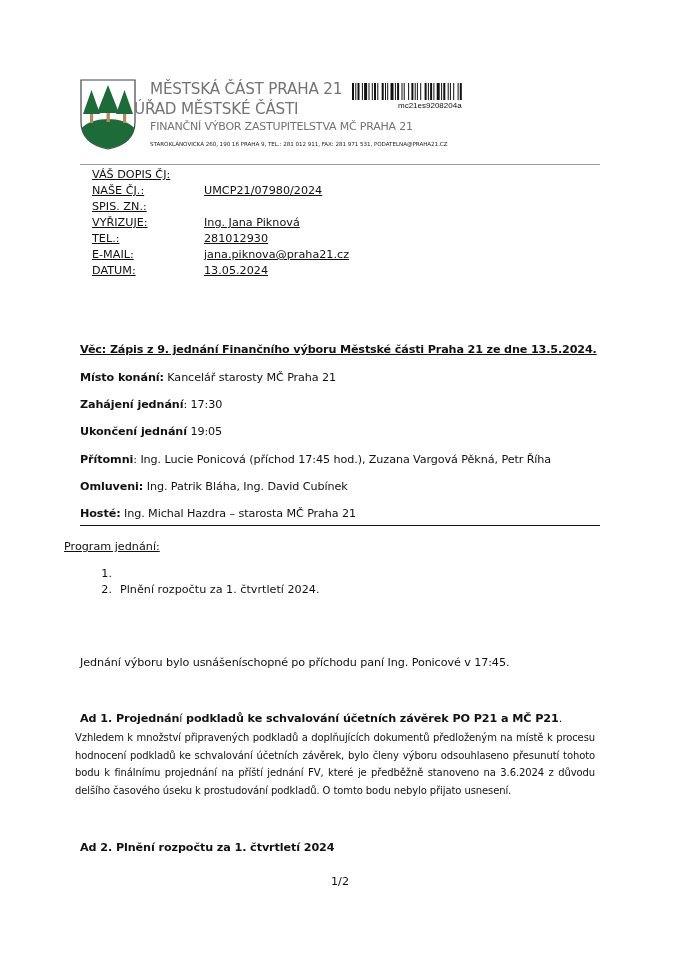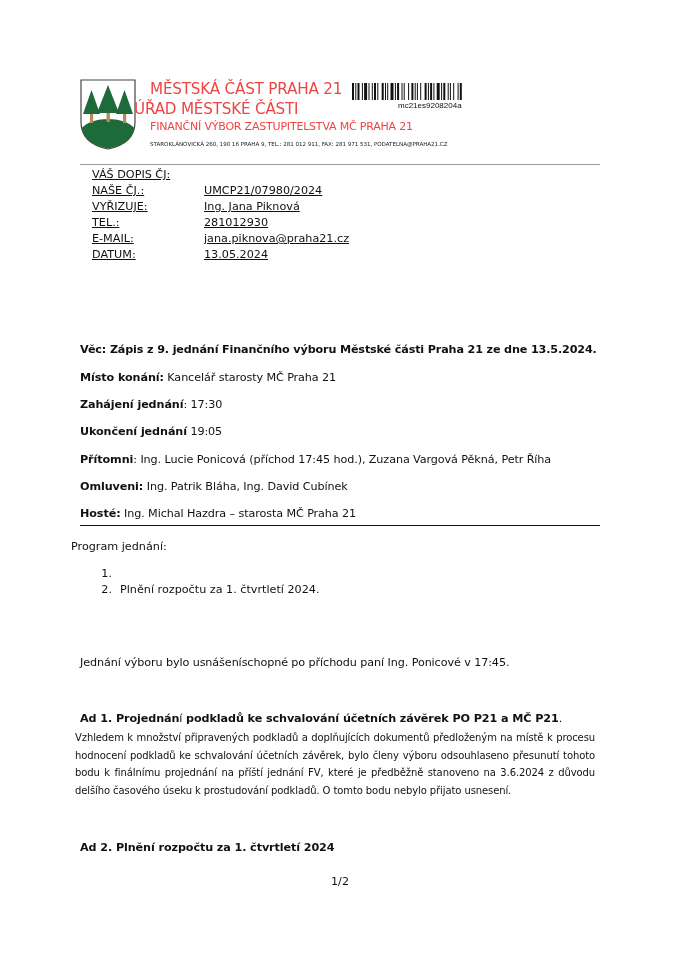--- a/index.html
+++ b/index.html
@@ -1,35 +1,35 @@
 <!DOCTYPE html>
 <html><head>
 <meta charset="utf-8">
 <style>
   html, body { margin: 0; padding: 0; background: #ffffff; }
   body { width: 679px; height: 960px; position: relative; overflow: hidden;
          font-family: "DejaVu Sans", sans-serif; color: #111; }
   .abs { position: absolute; }
   .logo { left: 79px; top: 78px; width: 58px; height: 72px; }
-  .head-line { font-family: "DejaVu Sans", sans-serif; color: #ef4444; white-space: nowrap; }
+  .head-line { font-family: "DejaVu Sans", sans-serif; color: #737373; white-space: nowrap; }
   .h1 { left: 150px; top: 80px; font-size: 15.2px; letter-spacing: -0.2px; }
   .h2 { left: 134px; top: 100px; font-size: 15.2px; letter-spacing: -0.2px; }
   .h3 { left: 150px; top: 120px; font-size: 11px; letter-spacing: -0.2px; }
   .addr { left: 150px; top: 141px; font-size: 5.6px; letter-spacing: -0.05px; color: #222; }
   .barcode { left: 352px; top: 83px; width: 152px; height: 17px; }
   .barcode-text { left: 398px; top: 101px; font-family: "Liberation Sans", sans-serif; font-size: 8px; color: #111; }
   .hr-top { left: 80px; top: 164px; width: 520px; height: 0; border-top: 1px solid #9a9a9a; }
   .meta { left: 92px; top: 167px; font-size: 11.2px; line-height: 16px; text-decoration: underline; }
   .meta-row { display: flex; height: 16px; }
   .meta-label { width: 112px; }
-  .subject { left: 80px; top: 343px; font-weight: bold; font-size: 11.2px; letter-spacing: -0.15px; white-space: nowrap; }
+  .subject { left: 80px; top: 343px; font-weight: bold; text-decoration: underline; font-size: 11.2px; letter-spacing: -0.15px; white-space: nowrap; }
   .field { left: 80px; font-size: 11.2px; white-space: nowrap; letter-spacing: -0.1px; }
   .field b { font-weight: bold; }
   .hr-mid { left: 80px; top: 525px; width: 520px; height: 0; border-top: 1px solid #111; }
-  .program-title { left: 71px; top: 540px; font-size: 11.2px; }
+  .program-title { left: 64px; top: 540px; font-size: 11.2px; text-decoration: underline; }
   .program-list { left: 80px; top: 566px; width: 480px; font-size: 11.2px; line-height: 15.5px; margin: 0; padding: 0; list-style: none; }
   .program-list li { display: flex; }
   .program-list .num { width: 40px; text-align: right; padding-right: 8px; box-sizing: border-box; flex: none; }
   .quorum { left: 80px; top: 656px; font-size: 11.2px; white-space: nowrap; letter-spacing: -0.1px; }
   .ad1-title { left: 80px; top: 712px; font-size: 11.2px; font-weight: bold; white-space: nowrap; letter-spacing: -0.1px; }
   .ad1-title .n { font-weight: normal; }
   .ad1-body { left: 75px; top: 729px; width: 520px; font-size: 10px; line-height: 17.5px; text-align: justify; letter-spacing: -0.1px; }
   .ad2-title { left: 80px; top: 841px; font-size: 11.2px; font-weight: bold; white-space: nowrap; letter-spacing: -0.1px; }
   .page-num { left: 331px; top: 875px; font-size: 11.2px; }
 </style>
@@ -95,20 +95,24 @@
 <div class="abs meta" id="meta-block">
     <div class="meta-row">
       <span class="meta-label">VÁŠ DOPIS ČJ:</span>
       <span></span>
     </div>
     <div class="meta-row">
       <span class="meta-label">NAŠE ČJ.:</span>
       <span>UMCP21/07980/2024</span>
     </div>
     <div class="meta-row">
+      <span class="meta-label">SPIS. ZN.:</span>
+      <span></span>
+    </div>
+    <div class="meta-row">
       <span class="meta-label">VYŘIZUJE:</span>
       <span>Ing. Jana Piknová</span>
     </div>
     <div class="meta-row">
       <span class="meta-label">TEL.:</span>
       <span>281012930</span>
     </div>
     <div class="meta-row">
       <span class="meta-label">E-MAIL:</span>
       <span>jana.piknova@praha21.cz</span>

